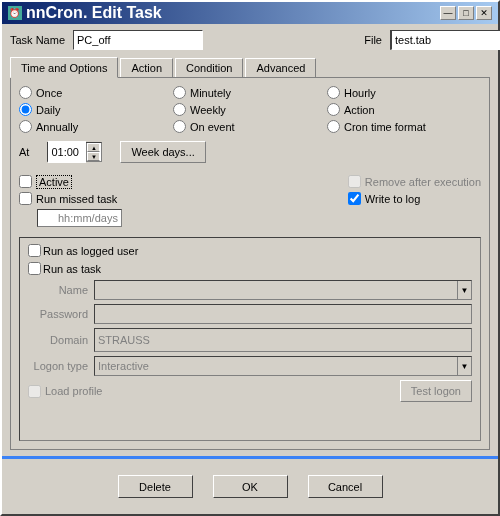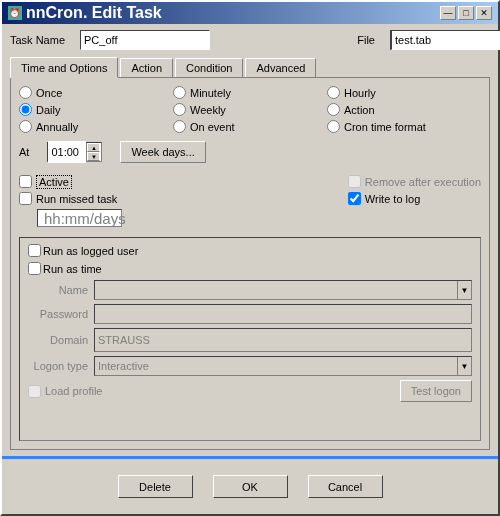--- a/index.html
+++ b/index.html
@@ -75,21 +75,21 @@
       padding: 6px 8px;
       flex: 1;
       display: flex;
       flex-direction: column;
     }
 
     .form-row {
       display: flex;
       align-items: center;
       margin-bottom: 6px;
-      gap: 15px;
+      gap: 8px;
     }
 
     .label {
       font-size: 11px;
       color: #000;
       white-space: nowrap;
     }
 
     .label-disabled {
       color: #808080;
@@ -491,21 +491,21 @@
             <input type="checkbox" id="active" style="">
             <label for="active">
               <span class="active-label">Active</span>
             </label>
           </div>
           <div class="check-row">
             <input type="checkbox" id="run_missed" style="">
             <label for="run_missed">Run missed task</label>
           </div>
           <div class="check-indent">
-            <div style="border:1px solid #808080;border-top-color:#404040;border-left-color:#404040;background:white;padding:1px 6px;font-size:15px;width:85px;height:18px;display:flex;align-items:center;">
+            <div style="border:1px solid #808080;border-top-color:#404040;border-left-color:#404040;background:white;padding:1px 20px;font-size:11px;width:85px;height:18px;display:flex;align-items:center;">
               <span style="color:#808080;">hh:mm/days</span>
             </div>
           </div>
         </div>
         <div class="check-col">
           <div class="check-row">
             <input type="checkbox" id="remove_after" disabled="" style="">
             <label for="remove_after" class="label-disabled">Remove after execution</label>
           </div>
           <div class="check-row">
@@ -515,21 +515,21 @@
         </div>
       </div>
 
       <div class="user-section">
         <div class="user-row">
           <input type="checkbox" id="run_logged" style="">
           <label for="run_logged">Run as logged user</label>
         </div>
         <div class="user-row">
           <input type="checkbox" id="run_user" style="">
-          <label for="run_user">Run as time</label>
+          <label for="run_user">Run as task</label>
         </div>
 
         <div class="user-field-row">
           <span class="user-field-label">Name</span>
           <div style="flex:1;display:flex;align-items:center;height:20px;border:1px solid #808080;border-top-color:#404040;border-left-color:#404040;background:#d4d0c8;">
             <span style="flex:1;"></span>
             <div style="width:14px;height:100%;background:#d4d0c8;display:flex;align-items:center;justify-content:center;font-size:8px;border-left:1px solid #808080;">▼</div>
           </div>
         </div>
 

